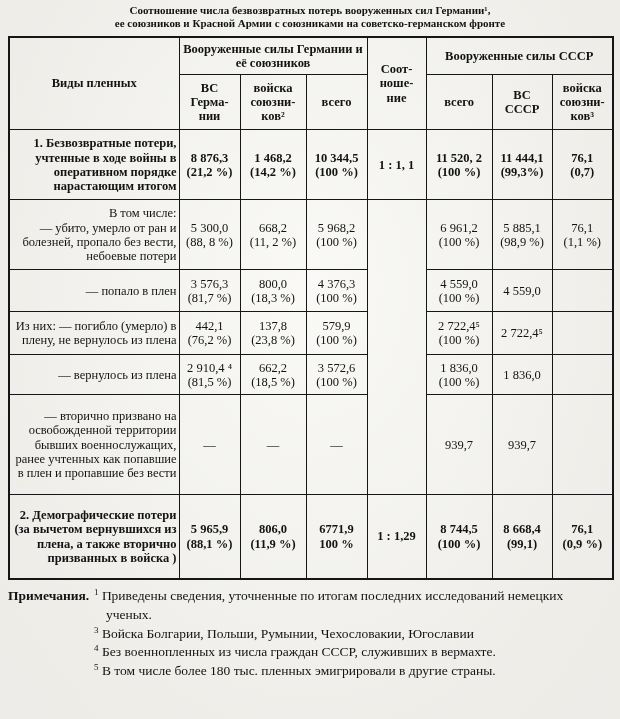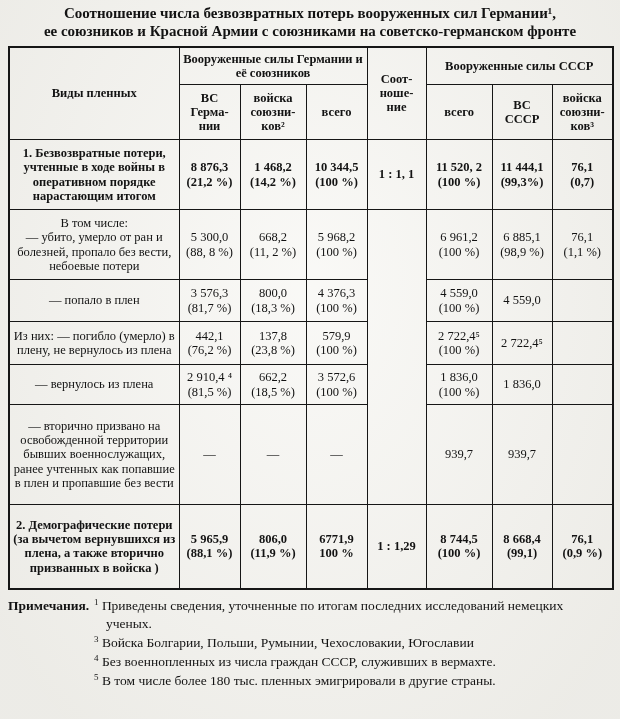--- a/index.html
+++ b/index.html
@@ -18,21 +18,21 @@
     height: 719px;
     padding: 3px 8px 4px 8px;
     background:
       radial-gradient(ellipse at 50% 40%, rgba(255,255,255,0.5), rgba(0,0,0,0.03) 90%),
       #f4f3ee;
     overflow: hidden;
   }
   .title {
     text-align: center;
     font-weight: bold;
-    font-size: 15px;
+    font-size: 11px;
     line-height: 1.22;
     margin: 1px 0 5px 0;
   }
   .title .tline { display: block; }
 
   table.losses {
     border-collapse: collapse;
     table-layout: fixed;
     width: 604px;
     border: 2px solid #161616;
@@ -44,21 +44,21 @@
     line-height: 1.14;
     vertical-align: middle;
     overflow: hidden;
   }
   td.th {
     text-align: center;
     font-weight: bold;
     font-size: 13px;
   }
   td.lbl {
-    text-align: center;
+    text-align: right;
     padding-left: 4px;
     padding-right: 2px;
   }
   td.num { text-align: center; }
   .ln { display: block; }
   .strong { font-weight: bold; }
   sup.fn {
     font-size: 9px;
     line-height: 0;
   }
@@ -182,21 +182,21 @@
       <td class="num">
         <span class="ln">5 968,2</span>
         <span class="ln">(100 %)</span>
       </td>
       <td class="num" rowspan="5"></td>
       <td class="num">
         <span class="ln">6 961,2</span>
         <span class="ln">(100 %)</span>
       </td>
       <td class="num">
-        <span class="ln">6 885,1</span>
+        <span class="ln">5 885,1</span>
         <span class="ln">(98,9 %)</span>
       </td>
       <td class="num">
         <span class="ln">76,1</span>
         <span class="ln">(1,1 %)</span>
       </td>
     </tr>
 
     <tr style="height:42px">
       <td class="lbl">— попало в плен</td>

